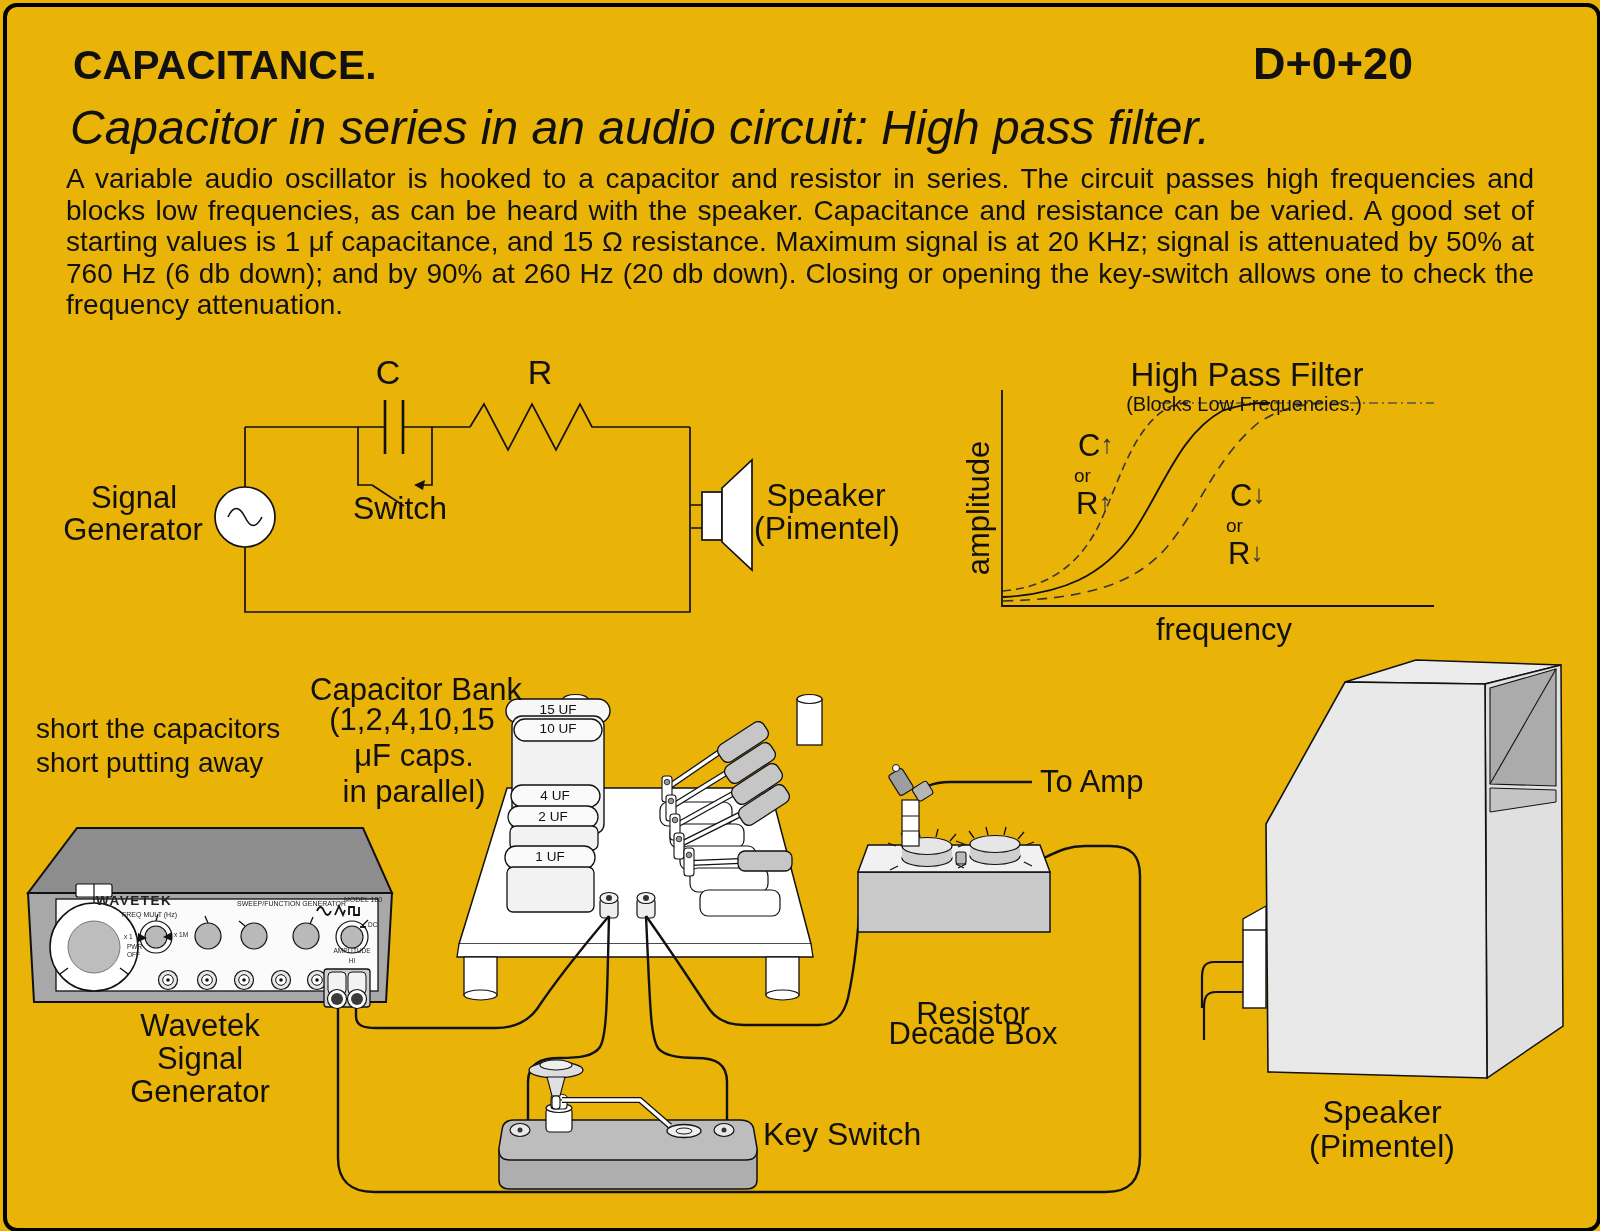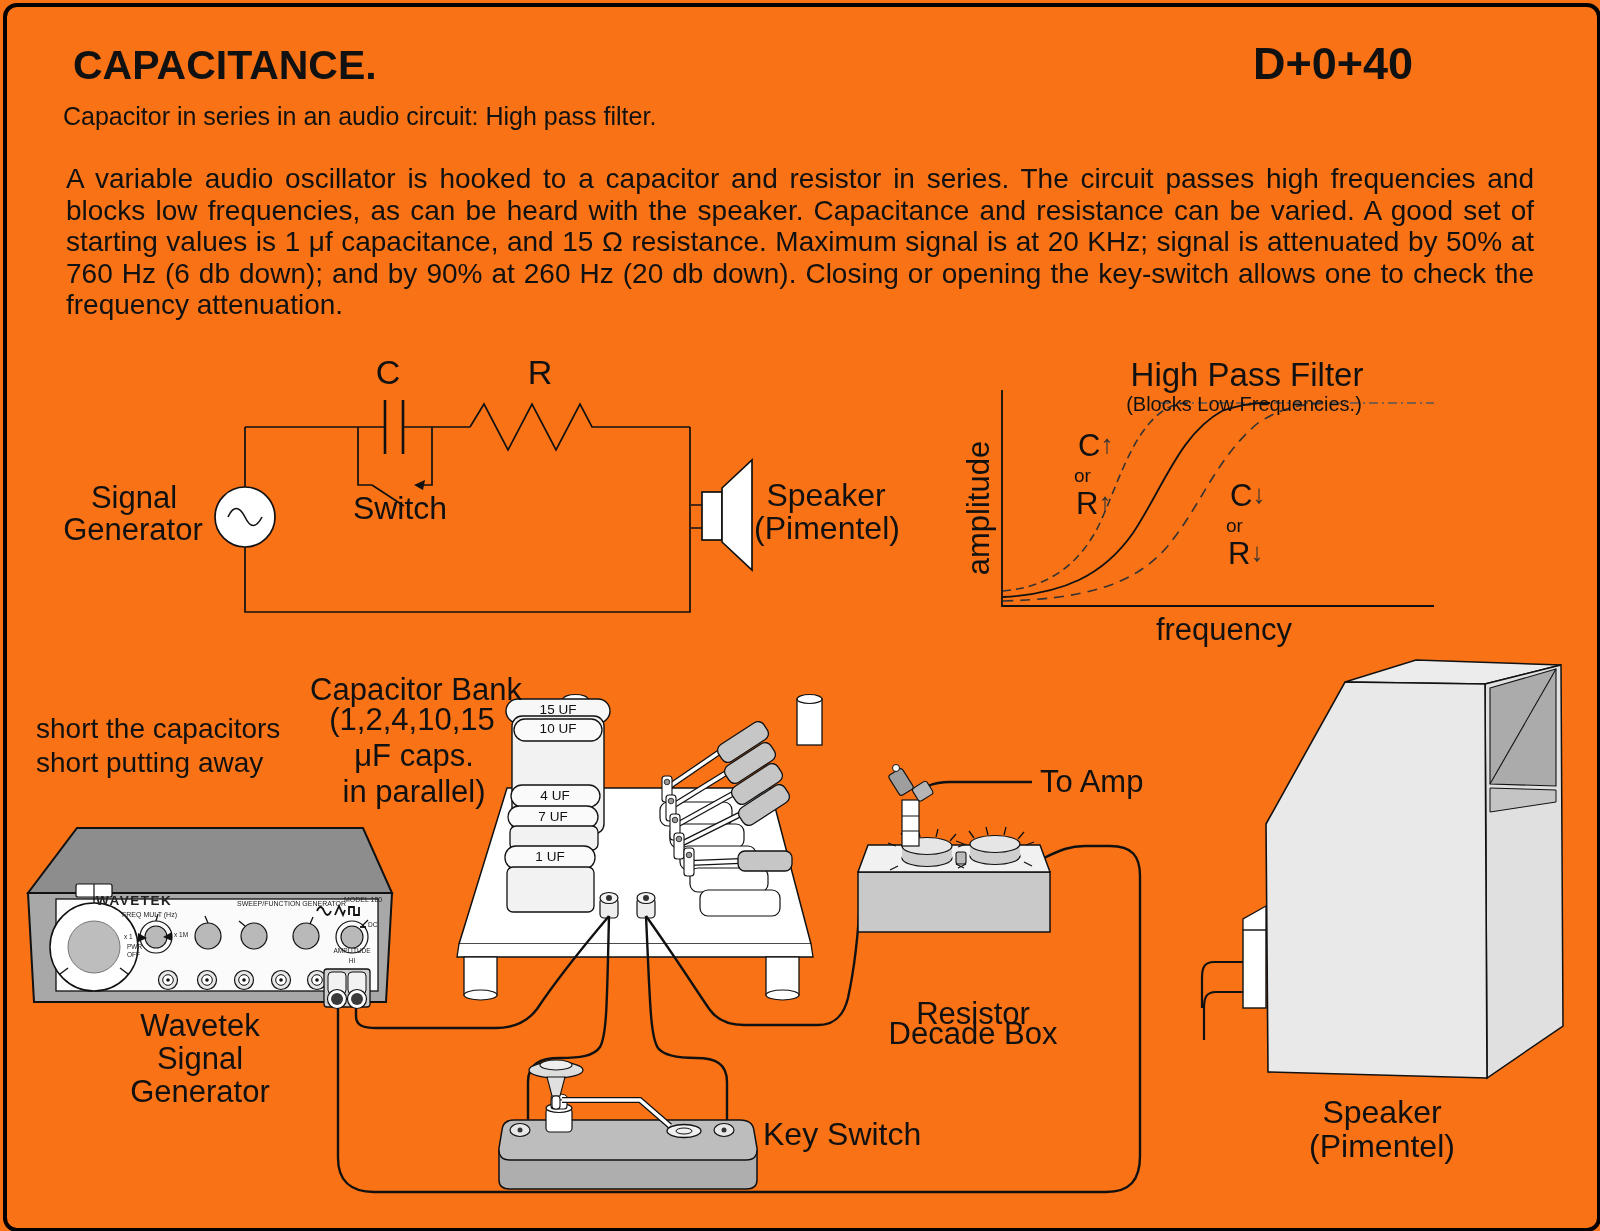--- a/index.html
+++ b/index.html
@@ -1,16 +1,16 @@
 <!DOCTYPE html>
 <html><head>
 <meta charset="utf-8">
 <style>
   html,body{margin:0;padding:0;background:#fff;}
-  #page{position:relative;width:1600px;height:1231px;background:#f97316;overflow:hidden;
+  #page{position:relative;width:1600px;height:1231px;background:#eab308;overflow:hidden;
         font-family:"Liberation Sans","DejaVu Sans",sans-serif;color:#111;}
   #border{position:absolute;left:3px;top:3px;width:1590px;height:1221px;border:4px solid #000;border-radius:14px;}
   .t{position:absolute;white-space:nowrap;color:#111;line-height:1.05;}
   .c{transform:translateX(-50%);}
   .b{font-weight:bold;}
   svg{position:absolute;left:0;top:0;}
   .para{position:absolute;left:66px;top:163px;width:1468px;font-size:28px;line-height:31.6px;
         text-align:justify;color:#111;}
   .arrow{font-size:26px;color:#333;position:relative;top:-3px;}
   .lbl-big{font-size:31px;}
@@ -256,22 +256,22 @@
       <g>
         <path d="M1243,930 L1243,919 L1266,906 L1266,930" fill="#fff" stroke-width="1.3"></path>
         <rect x="1243" y="930" width="23" height="78" fill="#fff" stroke-width="1.4"></rect>
       </g>
       <path d="M1243,962 L1214,962 C1204,962 1202,968 1202,978 L1202,1008" stroke-width="2.2"></path>
       <path d="M1243,992 L1216,992 C1206,992 1204,998 1204,1008 L1204,1040" stroke-width="2.2"></path>
     </g>
   </svg>
 
   <div class="t b" style="left:73px;top:44px;font-size:41px;">CAPACITANCE.</div>
-  <div class="t b" style="left:1253px;top:40px;font-size:45px;">D+0+40</div>
-  <div class="t" style="left:63px;top:103px;font-size:25px;">Capacitor in series in an audio circuit: High pass filter.</div>
+  <div class="t b" style="left:1253px;top:40px;font-size:45px;">D+0+20</div>
+  <div class="t" style="left:70px;top:103px;font-size:48px;font-style:italic;">Capacitor in series in an audio circuit: High pass filter.</div>
   <div class="para">A variable audio oscillator is hooked to a capacitor and resistor in series.  The circuit passes high frequencies and blocks low frequencies, as can be heard with the speaker.  Capacitance and resistance can be varied.  A good set of starting values is 1 μf capacitance, and 15 Ω resistance. Maximum signal is at 20 KHz; signal is attenuated by 50% at 760 Hz (6 db down); and by 90% at 260 Hz (20 db down). Closing or opening the key-switch allows one to check the frequency attenuation.</div>
 
   <div class="t c" style="left:134px;top:482px;font-size:31px;">Signal</div>
   <div class="t c" style="left:133px;top:514px;font-size:31px;">Generator</div>
   <div class="t c" style="left:388px;top:355px;font-size:34px;">C</div>
   <div class="t c" style="left:540px;top:355px;font-size:34px;">R</div>
   <div class="t c" style="left:400px;top:492px;font-size:32px;">Switch</div>
   <div class="t c" style="left:826px;top:479px;font-size:32px;">Speaker</div>
   <div class="t c" style="left:827px;top:512px;font-size:32px;">(Pimentel)</div>
 
@@ -290,21 +290,21 @@
   <div class="t" style="left:36px;top:748px;font-size:28px;">short putting away</div>
 
   <div class="t c lbl-big" style="left:416px;top:668px;margin-top:6px;">Capacitor Bank</div>
   <div class="t c lbl-big" style="left:412px;top:704px;">(1,2,4,10,15</div>
   <div class="t c lbl-big" style="left:414px;top:740px;">μF caps.</div>
   <div class="t c lbl-big" style="left:414px;top:776px;">in parallel)</div>
 
   <div class="t c" style="left:558px;top:703px;font-size:13.5px;">15 UF</div>
   <div class="t c" style="left:558px;top:722px;font-size:13.5px;">10 UF</div>
   <div class="t c" style="left:555px;top:789px;font-size:13.5px;">4 UF</div>
-  <div class="t c" style="left:553px;top:810px;font-size:13.5px;">7 UF</div>
+  <div class="t c" style="left:553px;top:810px;font-size:13.5px;">2 UF</div>
   <div class="t c" style="left:550px;top:850px;font-size:13.5px;">1 UF</div>
 
   <div class="t b tiny" style="left:96px;top:894px;font-size:13.5px;letter-spacing:1.5px;">WAVETEK</div>
   <div class="t tiny" style="left:237px;top:900px;font-size:7px;">SWEEP/FUNCTION GENERATOR</div>
   <div class="t tiny" style="left:344px;top:896px;font-size:7px;">MODEL 180</div>
   <div class="t tiny" style="left:122px;top:911px;font-size:7px;">FREQ MULT (Hz)</div>
   <div class="t tiny" style="left:124px;top:934px;font-size:6.5px;">x 1</div>
   <div class="t tiny" style="left:174px;top:932px;font-size:6.5px;">x 1M</div>
   <div class="t tiny" style="left:127px;top:944px;font-size:6.5px;">PWR</div>
   <div class="t tiny" style="left:127px;top:952px;font-size:6.5px;">OFF</div>

